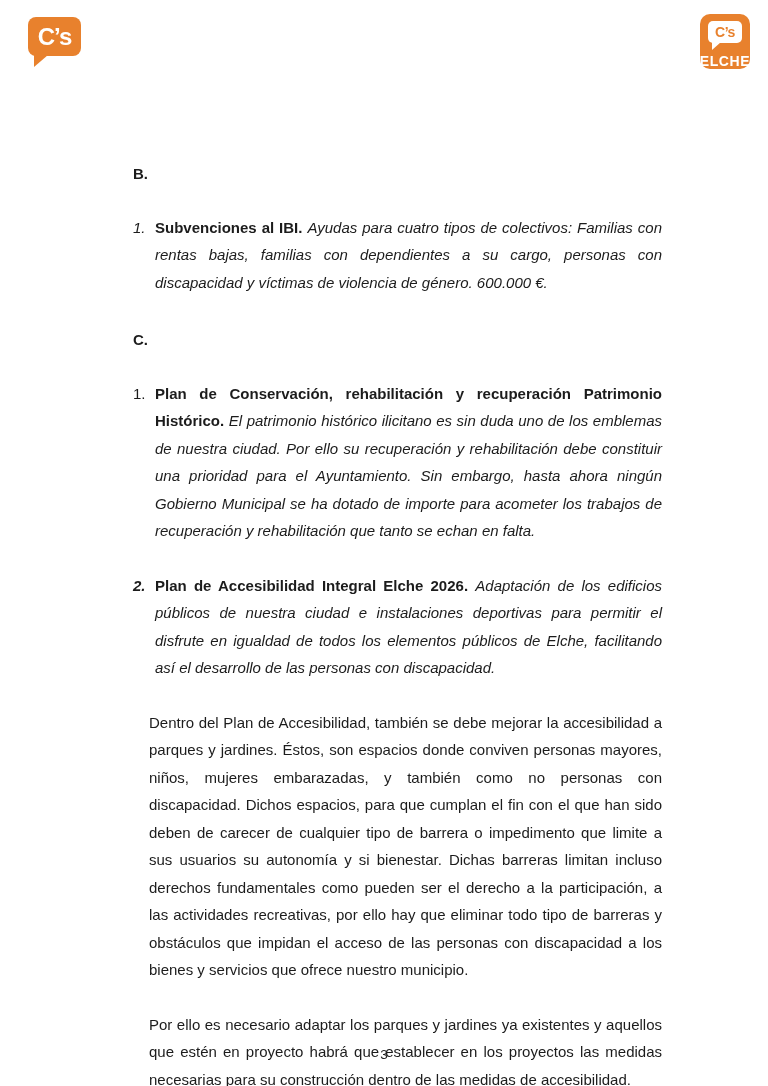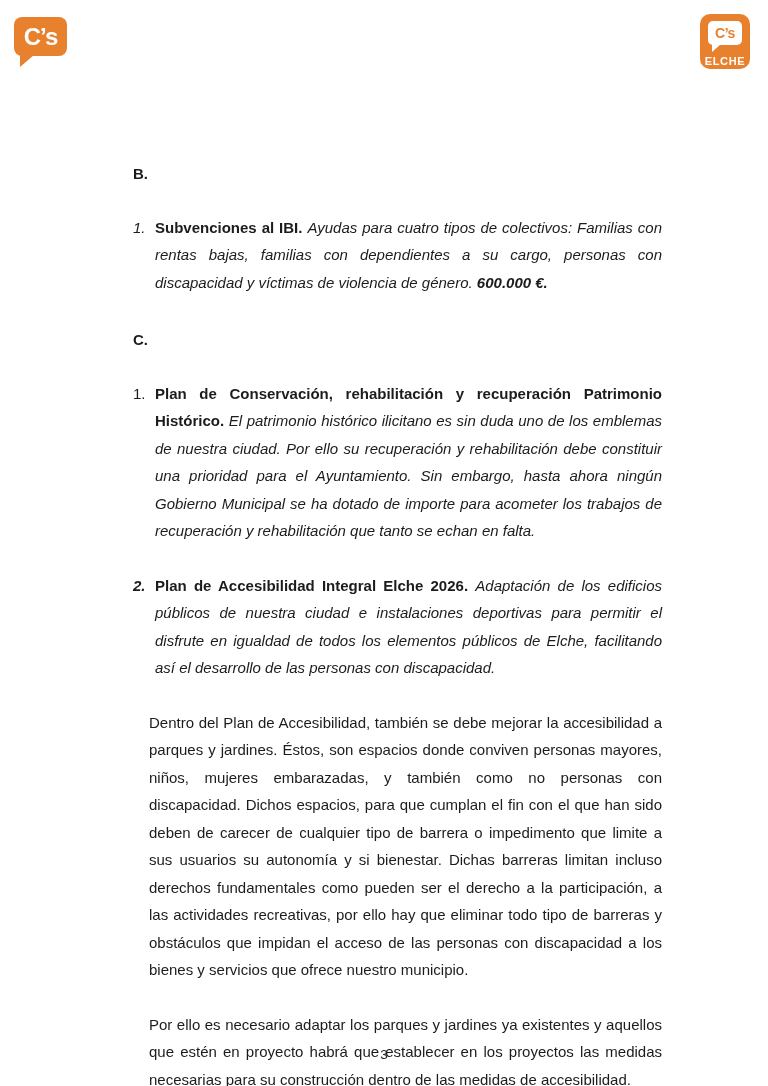--- a/index.html
+++ b/index.html
@@ -8,21 +8,21 @@
     position:relative;
     width:768px; height:1086px;
     background:#ffffff;
     font-family:"Liberation Sans", sans-serif;
     color:#1c1c1c;
     overflow:hidden;
   }
 
   
   .page-header {
-    position:absolute; top:12px; left:14px; right:18px;
+    position:absolute; top:12px; left:28px; right:18px;
     display:flex; justify-content:space-between; align-items:flex-start;
   }
   .brand { display:flex; align-items:center; gap:9px; }
   .bubble {
     position:relative; width:53px; height:39px;
     background:var(--orange); border-radius:8px;
     display:flex; align-items:center; justify-content:center;
     margin-top:5px;
   }
   .bubble::after {
@@ -52,42 +52,42 @@
   .badge-bubble::after {
     content:""; position:absolute; left:4px; bottom:-7px;
     width:0; height:0;
     border-top:8px solid #ffffff;
     border-right:9px solid transparent;
   }
   .badge-bubble .badge-bubble-txt {
     color:var(--orange); font-weight:bold; font-size:14px; letter-spacing:-0.5px;
   }
   .badge-city {
-    color:#ffffff; font-weight:bold; font-size:11px;
+    color:#ffffff; font-weight:bold; font-size:14px;
     letter-spacing:0.6px; margin-top:10px;
   }
 
   
   .content {
     position:absolute; left:133px; right:106px; top:160px;
     font-size:15px; line-height:27.5px;
   }
   .sec-head {
     display:flex; font-weight:bold; margin-bottom:26px;
   }
   .sec-head.later { margin-top:30px; }
   .sec-letter { width:33px; flex:none; }
   .item { display:flex; margin-bottom:27px; }
   .item-num { width:22px; flex:none; }
   .num-it { font-style:italic; }
   .num-bi { font-style:italic; font-weight:bold; }
   .item-body { flex:1; text-align:justify; }
   .lead { font-weight:bold; font-style:normal; }
   .it { font-style:italic; }
-  .amount { font-weight:bold; font-style:italic; }
+  .amount { font-weight:normal; font-style:italic; }
   .para {
     margin:0 0 27px 16px; text-align:justify; 
   }
   .para.gap-top { margin-top:0; }
 
   
   .page-num {
     position:absolute; bottom:24px; left:0; right:0;
     text-align:center; font-size:13.5px; color:#222222;
     font-family:"Liberation Sans", sans-serif;

